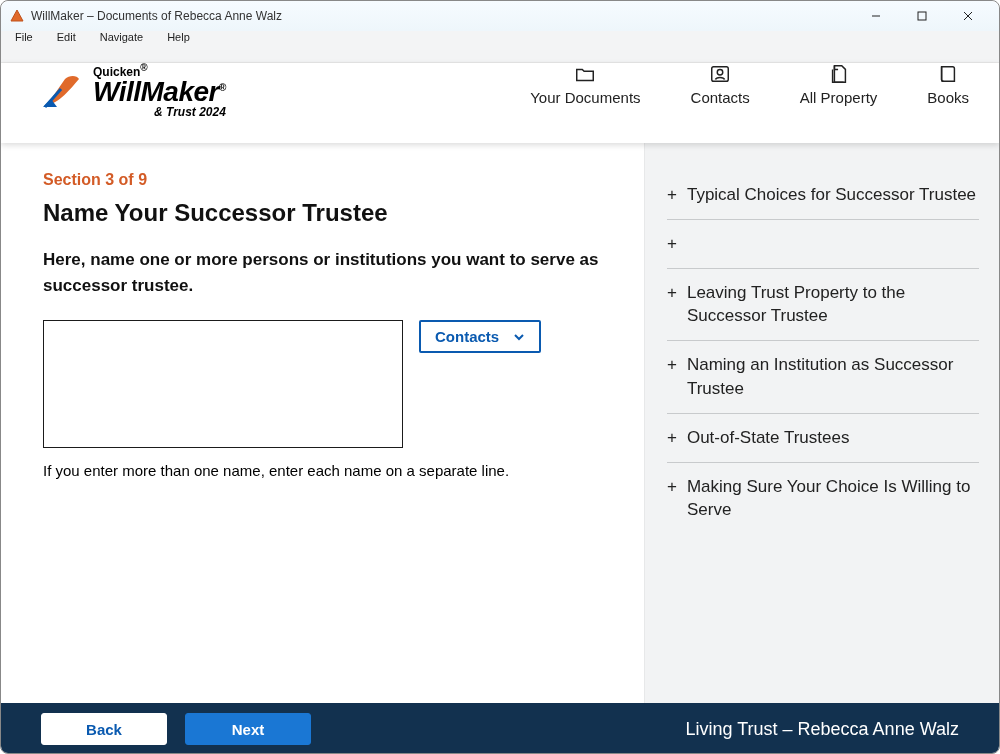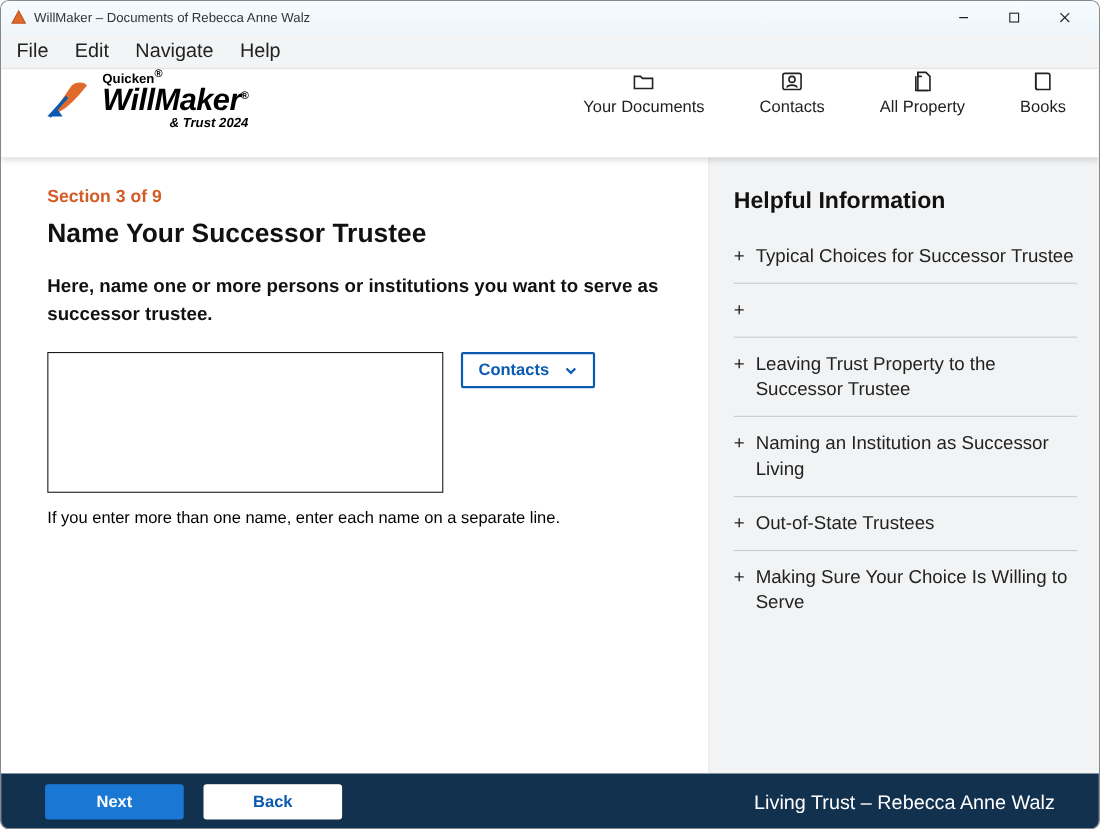--- a/index.html
+++ b/index.html
@@ -33,24 +33,24 @@
   .titlebar .controls .ctrl {
     width: 46px; height: 30px; display:flex;align-items:center;justify-content:center;
     font-size: 12px; cursor: pointer;
   }
   .ctrl svg { stroke:#222; stroke-width:1; fill:none; }
   
   .menubar {
     height: 32px;
     background: #f3f4f5;
     display: flex;
-    align-items: center;
+    align-items: flex-start;
     padding: 0 14px;
     gap: 24px;
-    font-size: 18px;
+    font-size: 11px;
     color: #222;
     border-bottom: 1px solid #e8e8e8;
   }
   .menubar span { cursor: pointer; }
   
   .toolbar {
     height: 80px;
     background: #fff;
     display: flex;
     align-items: flex-start;
@@ -247,50 +247,49 @@
         <span>Contacts</span>
         <svg viewBox="0 0 12 12">
             <polyline points="2,4 6,8 10,4"></polyline>
           </svg>
       </div>
     </div>
     <div class="hint">If you enter more than one name, enter each name on a separate line.</div>
   </div>
 
   <div class="sidepanel">
-    <h2>Helpful Information</h2>
     <div id="help-list">
         <div class="help-item">
           <span class="plus">+</span>
           <span>Typical Choices for Successor Trustee</span>
         </div>
         <div class="help-item">
           <span class="plus">+</span>
         </div>
         <div class="help-item">
           <span class="plus">+</span>
           <span>Leaving Trust Property to the Successor Trustee</span>
         </div>
         <div class="help-item">
           <span class="plus">+</span>
-          <span>Naming an Institution as Successor Living</span>
+          <span>Naming an Institution as Successor Trustee</span>
         </div>
         <div class="help-item">
           <span class="plus">+</span>
           <span>Out-of-State Trustees</span>
         </div>
         <div class="help-item">
           <span class="plus">+</span>
           <span>Making Sure Your Choice Is Willing to Serve</span>
         </div>
       </div>
   </div>
 </div>
 
 <div class="footer">
+  <div class="btn btn-back">
+      <span>Back</span>
+    </div>
   <div class="btn btn-next">
       <span>Next</span>
     </div>
-  <div class="btn btn-back">
-      <span>Back</span>
-    </div>
   <div class="status">Living Trust – Rebecca Anne Walz</div>
 </div>
 
 </body></html>

